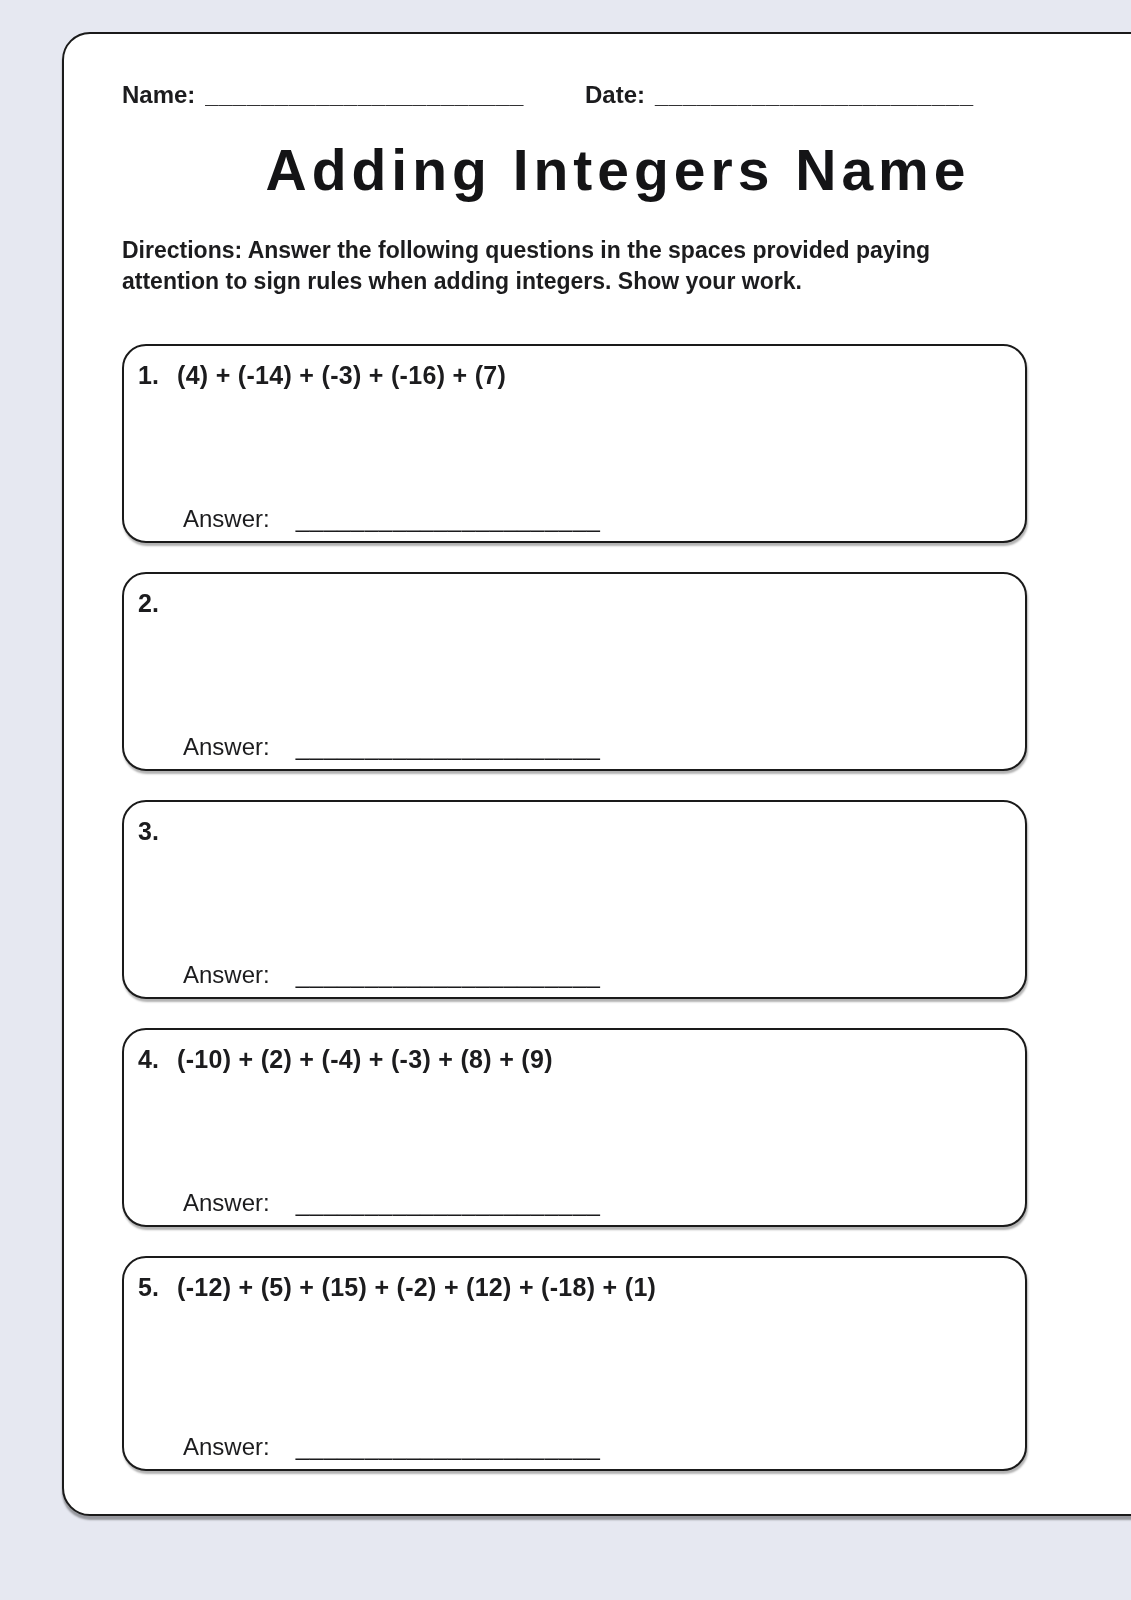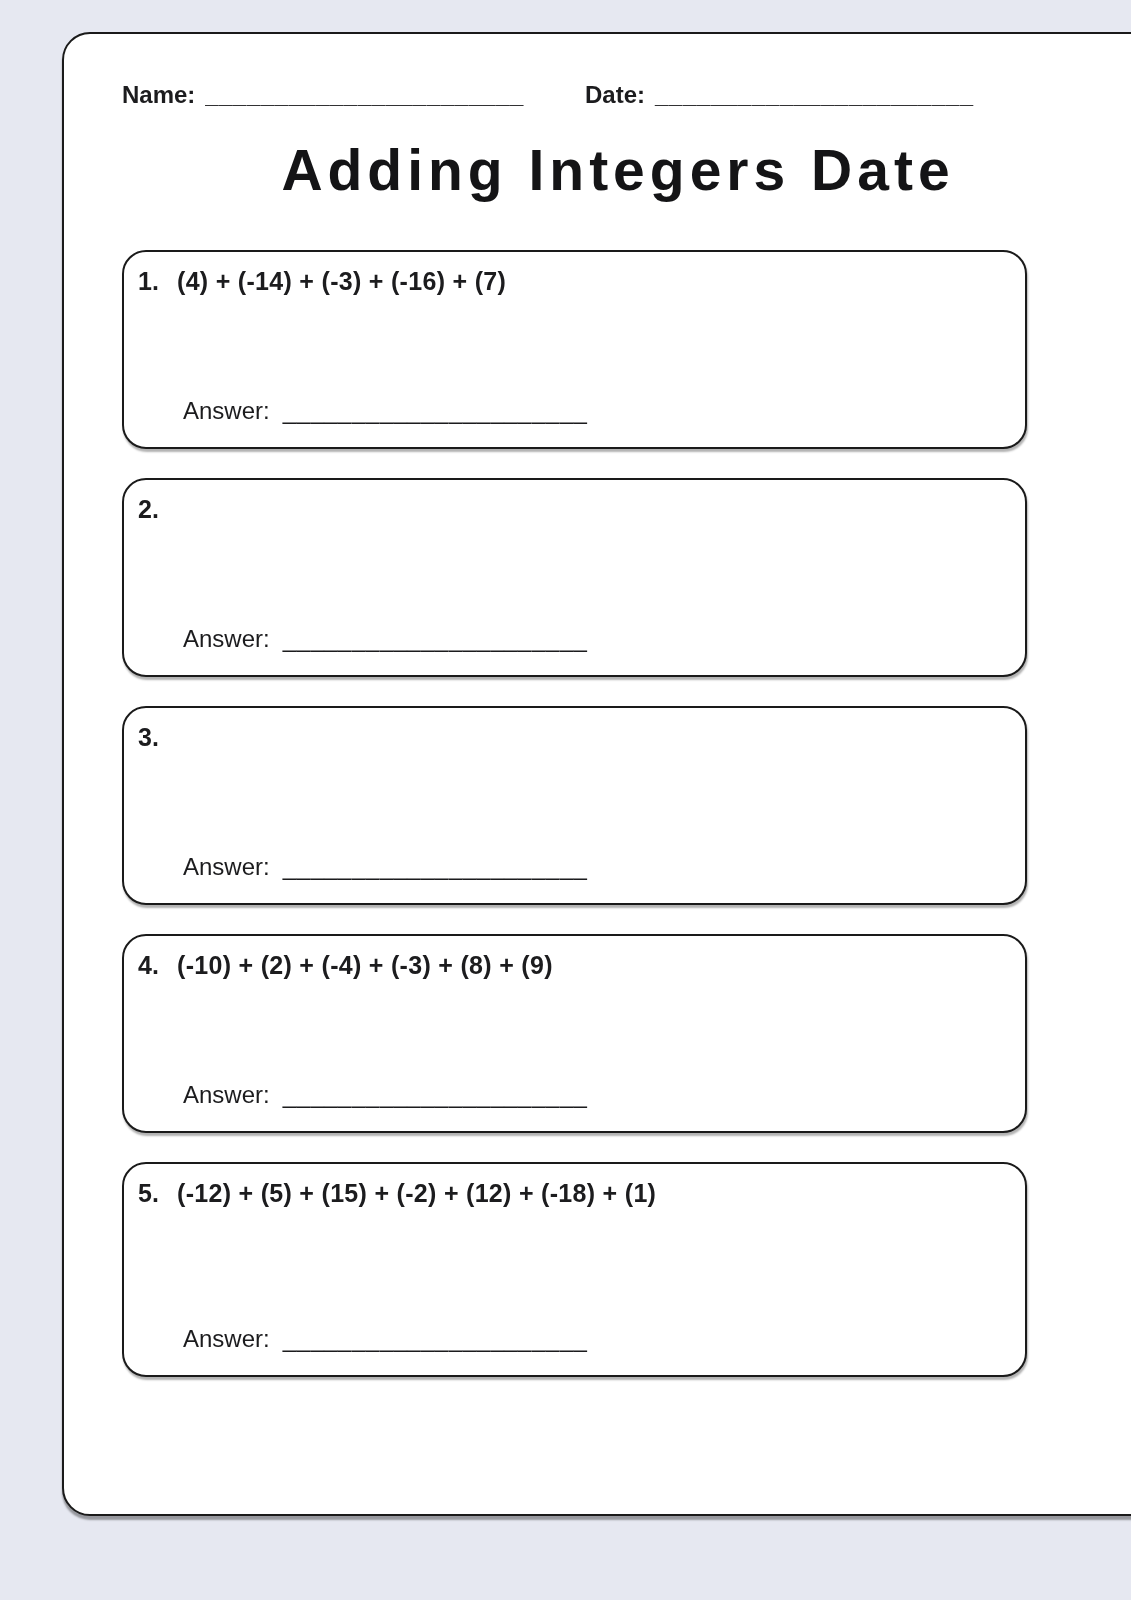--- a/index.html
+++ b/index.html
@@ -79,49 +79,53 @@
     min-width: 39px;
     flex: 0 0 auto;
   }
   .q-expression {
     font-weight: 700;
     letter-spacing: 0.3px;
   }
   .answer-row {
     position: absolute;
     left: 59px;
-    bottom: 22px;
+    bottom: 8px;
     font-size: 24px;
     font-weight: 400;
     display: flex;
     align-items: baseline;
   }
   .answer-blank {
-    margin-left: 13px;
+    margin-left: 26px;
     letter-spacing: 0.5px;
   }
 </style>
 </head>
 <body>
 
 <div class="card">
 
   <div class="header-row">
     <div class="field-group name">
       <span>Name:</span>
       <span class="blank">_______________________</span>
     </div>
     <div class="field-group date">
       <span>Date:</span>
       <span class="blank">_______________________</span>
     </div>
   </div>
 
-  <div class="page-title">Adding Integers Date</div>
+  <div class="page-title">Adding Integers Name</div>
 
+  <div class="directions">
+    <span>Directions: Answer the following questions in the spaces provided paying</span>
+    <span>attention to sign rules when adding integers. Show your work.</span>
+  </div>
 
   <div class="questions">
   <div class="question-box">
     <div class="q-row">
       <span class="q-number">1.</span>
       <span class="q-expression">(4) + (-14) + (-3) + (-16) + (7)</span>
     </div>
     <div class="answer-row">
       <span>Answer:</span>
       <span class="answer-blank">______________________</span>

